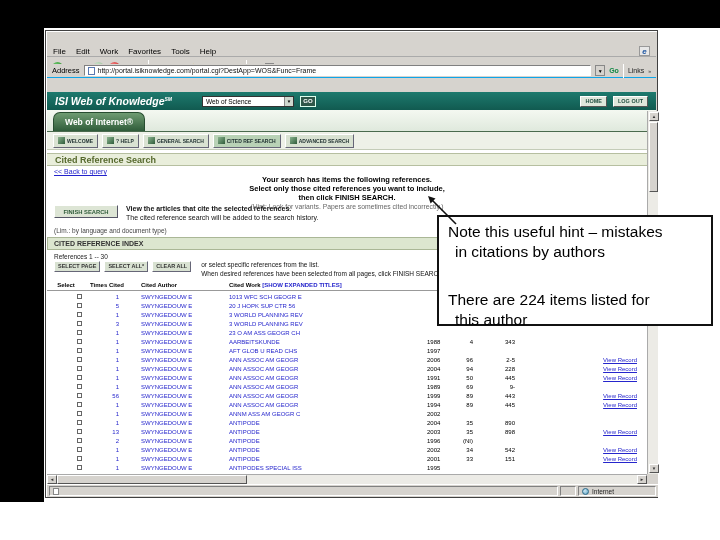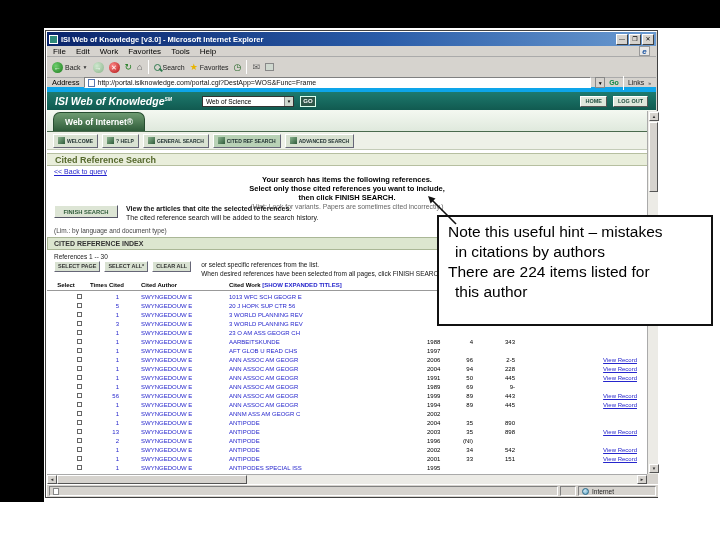--- a/index.html
+++ b/index.html
@@ -39,22 +39,22 @@
   .circ.red   { background:radial-gradient(circle at 35% 35%, #ff8a8a, #b01010); }
   .glyph { font-size:9px; line-height:10px; }
   .tsep { width:1px; height:14px; background:#aaa; border-right:1px solid #fff; }
   .dd-mini { font-size:5px; color:#333; }
   .mag { width:7px; height:7px; border:1.5px solid #2e7a4e; border-radius:50%; position:relative; flex:none; }
   .mag::after { content:""; position:absolute; width:4px; height:1.5px; background:#2e7a4e;
                 transform:rotate(45deg); right:-3px; bottom:-1px; }
   .star { color:#e8b400; font-size:9px; }
   .mini-sq { width:9px; height:8px; background:#cfd8cf; border:1px solid #888; }
 
-  #addressbar { left:1px; top:47px; width:609px; height:14px; background:#d6d3ce;
-                display:flex; align-items:center; gap:4px; padding:0 5px; border-bottom:5px solid #0ea5e9; }
+  #addressbar { left:1px; top:33px; width:609px; height:14px; background:#d6d3ce;
+                display:flex; align-items:center; gap:4px; padding:0 5px; border-bottom:1px solid #0ea5e9; }
   .addr-label { font-size:7.5px; color:#000; }
   .addr-input { flex:1; height:11px; background:#fff; border:1px solid; border-color:#808080 #fff #fff #808080;
                 display:flex; align-items:center; gap:3px; padding:0 3px; font-size:7px; color:#111;
                 white-space:nowrap; overflow:hidden; }
   .page-ico { width:7px; height:8px; background:#fff; border:1px solid #5a78b0; flex:none; }
   .addr-dd { width:10px; height:11px; background:#d6d3ce; border:1px solid #888; font-size:5px;
              line-height:10px; text-align:center; }
   .go-btn { display:flex; align-items:center; gap:2px; font-size:7px; color:#184; font-weight:bold; }
   .links-lbl { font-size:7px; color:#222; }
 
@@ -165,40 +165,33 @@
   .status-main { flex:1; }
   .status-sm { width:16px; }
   .status-zone { width:78px; }
   .globe { width:7px; height:7px; border-radius:50%; border:1px solid #2a6a8a;
            background:radial-gradient(circle at 35% 35%, #cfe8f4, #5aa0c0); flex:none; }
   .doc-ico { width:6px; height:7px; background:#fff; border:1px solid #888; flex:none; }
 
   
   #callout { left:437px; top:215px; width:276px; height:111px; background:#fff; border:2px solid #111;
              z-index:30; padding:5px 9px; color:#000; font-size:15.5px; line-height:1.3; }
-  #callout .para2 { margin-top:0; }
+  #callout .para2 { margin-top:28px; }
   #callout .l2 { padding-left:7px; }
   #arrow-svg { left:0; top:0; width:720px; height:540px; z-index:31; pointer-events:none; }
 </style>
 </head>
 <body>
 
 <div id="slide">
   <div class="abs black-top"></div>
   <div class="abs black-left"></div>
 
   <div class="abs" id="window">
 
-    <div class="abs" id="titlebar">
-      <span class="app-ico"></span>
-      <span id="title-text">ISI Web of Knowledge [v3.0] - Microsoft Internet Explorer</span>
-      <span class="win-btn">—</span>
-      <span class="win-btn">❐</span>
-      <span class="win-btn">✕</span>
-    </div>
 
     <div class="abs" id="menubar">
       <span id="menu-items" style="display:flex;gap:10px;">
           <span class="menu-item">File</span>
           <span class="menu-item">Edit</span>
           <span class="menu-item">Work</span>
           <span class="menu-item">Favorites</span>
           <span class="menu-item">Tools</span>
           <span class="menu-item">Help</span>
         </span>

